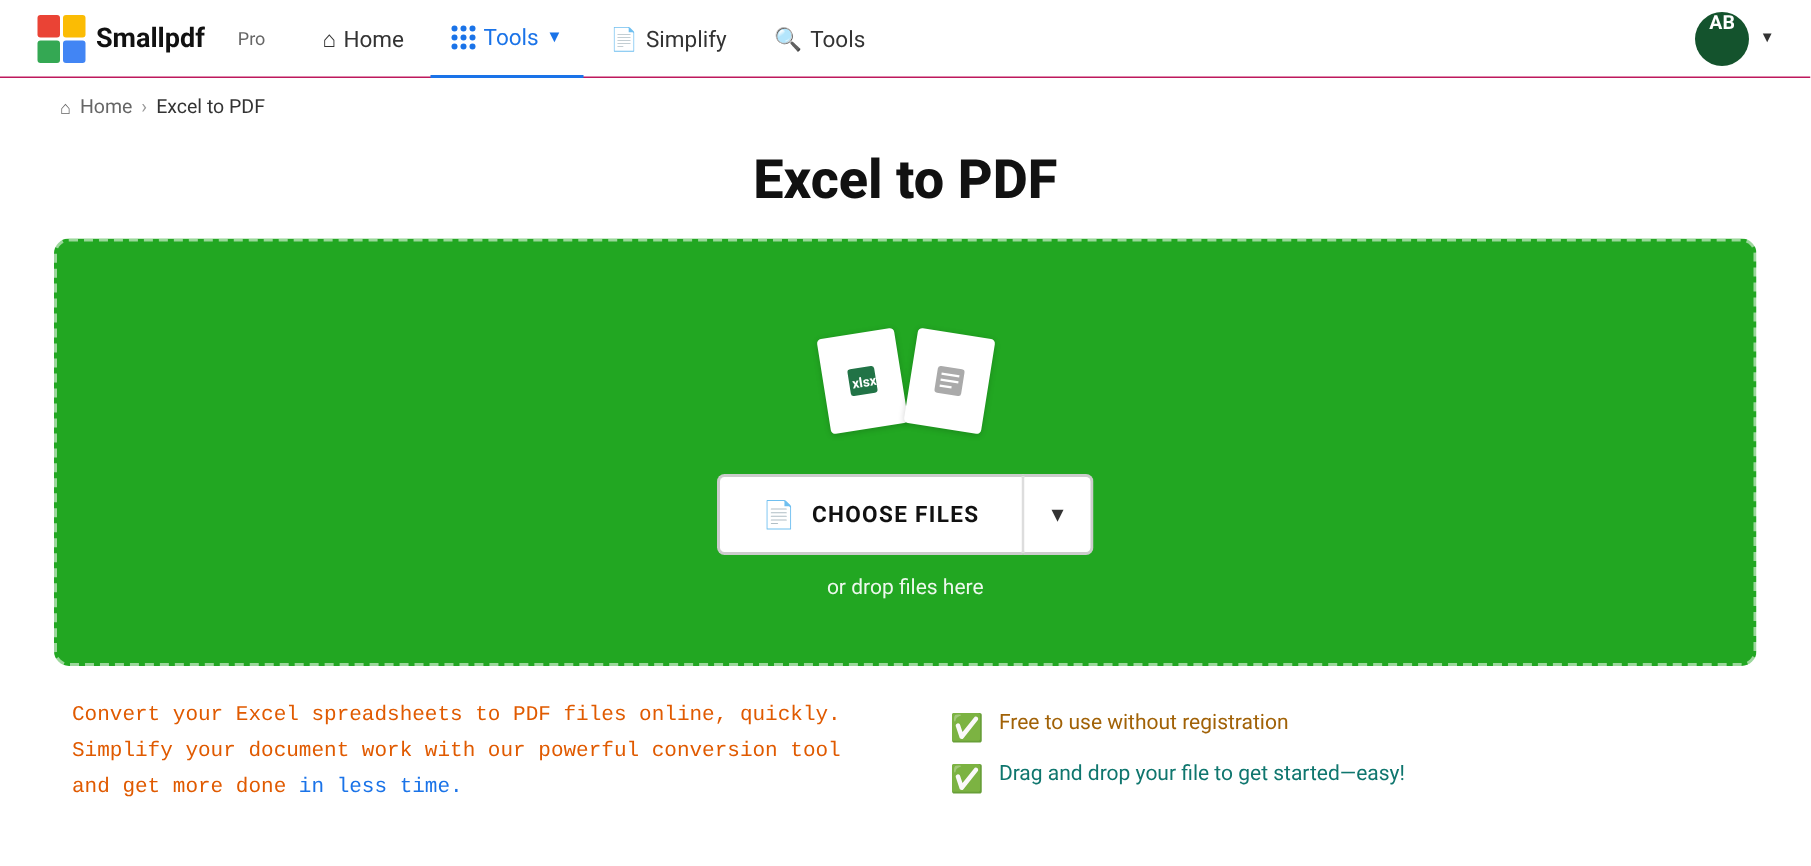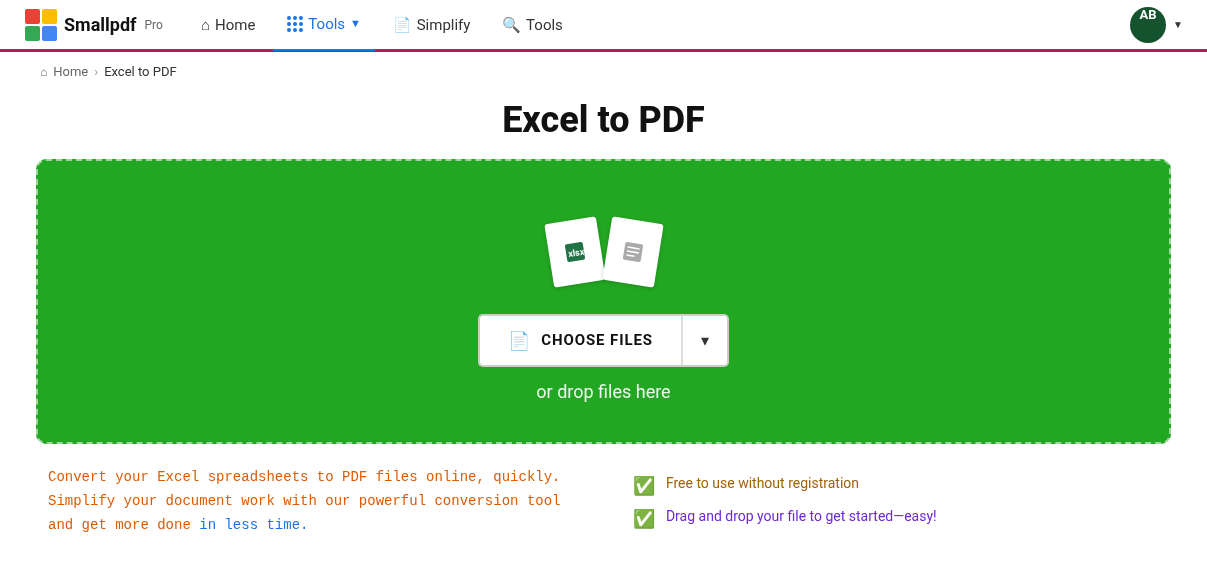--- a/index.html
+++ b/index.html
@@ -1,31 +1,31 @@
 <!DOCTYPE html>
 <html><head>
   <meta charset="utf-8">
   <style>
     * { box-sizing: border-box; margin: 0; padding: 0; }
     body { font-family: -apple-system, BlinkMacSystemFont, 'Segoe UI', Roboto, sans-serif; background: #fff; color: #333; width: 1207px; min-height: 577px; overflow-x: hidden; }
   </style>
 </head>
 <body>
 
-<nav style="display:flex;align-items:center;height:52px;border-bottom:3px solid #be185d;padding:0 24px;gap:4px;">
+<nav style="display:flex;align-items:center;height:52px;border-bottom:1px solid #be185d;padding:0 24px;gap:4px;">
 
   <div style="display:flex;align-items:center;gap:6px;margin-right:20px;cursor:pointer;">
     <svg width="34" height="34" viewBox="0 0 34 34">
       <rect width="15" height="15" x="1" y="1" rx="2" fill="#ea4335"></rect>
       <rect width="15" height="15" x="18" y="1" rx="2" fill="#fbbc04"></rect>
       <rect width="15" height="15" x="1" y="18" rx="2" fill="#34a853"></rect>
       <rect width="15" height="15" x="18" y="18" rx="2" fill="#4285f4"></rect>
     </svg>
     <span style="font-size:18px;font-weight:700;color:#111;">Smallpdf</span>
-      <span style="font-size:12px;color:#666;margin-left:2px;">Pro</span>
+      <span style="font-size:12px;color:#666;margin-left:16px;">Pro</span>
   </div>
 
   <div style="display:flex;align-items:center;gap:5px;padding:0 14px;height:52px;font-size:15px;color:#333;cursor:pointer;">
     <span style="font-size:15px;">⌂</span>
     <span>Home</span>
   </div>
 
   <div style="display:flex;align-items:center;gap:5px;padding:0 14px;height:52px;font-size:15px;color:#1a73e8;cursor:pointer;border-bottom:2px solid #1a73e8;">
     <div style="display:grid;grid-template-columns:repeat(3,4px);gap:2px;">
       <div style="width:4px;height:4px;background:#1a73e8;border-radius:50%;"></div>
@@ -97,35 +97,35 @@
     <div style="display:flex;align-items:stretch;">
       <button style="display:flex;align-items:center;gap:10px;background:#fff;border:2px solid #ccc;border-right:1px solid #ddd;padding:14px 28px;font-size:15px;font-weight:700;letter-spacing:0.06em;color:#111;cursor:pointer;border-radius:5px 0 0 5px;text-transform:uppercase;font-family:inherit;">
         <span style="font-size:18px;">📄</span>
         <span>CHOOSE FILES</span>
       </button>
       <button style="background:#fff;border:2px solid #ccc;border-left:1px solid #ddd;padding:14px 18px;cursor:pointer;border-radius:0 5px 5px 0;display:flex;align-items:center;font-size:16px;color:#333;font-family:inherit;">
         <span>▾</span>
       </button>
     </div>
 
-    <p style="margin-top:14px;font-size:18px;color:rgba(255,255,255,0.92);">or drop files here</p>
+    <p style="margin-top:14px;font-size:14px;color:rgba(255,255,255,0.92);">or drop files here</p>
   </div>
 </div>
 
 <div style="display:flex;gap:60px;padding:22px 48px 20px;">
 
   <div style="flex:1;font-family:Liberation Mono, monospace;">
     <p style="font-size:14px;line-height:1.7;color:#444;">
       <span style="color:#e05a00;">Convert your Excel spreadsheets to PDF files online, quickly. Simplify your document work with our powerful conversion tool and get more done </span><span style="color:#1a73e8;">in less time.</span>
     </p>
   </div>
 
   <div style="flex:1;display:flex;flex-direction:column;gap:12px;justify-content:center;">
     <div style="display:flex;align-items:flex-start;gap:10px;">
       <span style="color:#22a722;font-size:18px;margin-top:0px;">✅</span>
       <span style="font-size:14px;color:#a16207;">Free to use without registration</span>
     </div>
     <div style="display:flex;align-items:flex-start;gap:10px;">
       <span style="color:#22a722;font-size:18px;margin-top:0px;">✅</span>
-      <span style="font-size:14px;color:#444;"><em style="font-style:normal;color:#6d28d9;">Drag and drop your file to get started—easy!</em></span>
+      <span style="font-size:14px;color:#444;"><em style="font-style:normal;color:#0f766e;">Drag and drop your file to get started—easy!</em></span>
     </div>
   </div>
 </div>
 
 </body></html>

